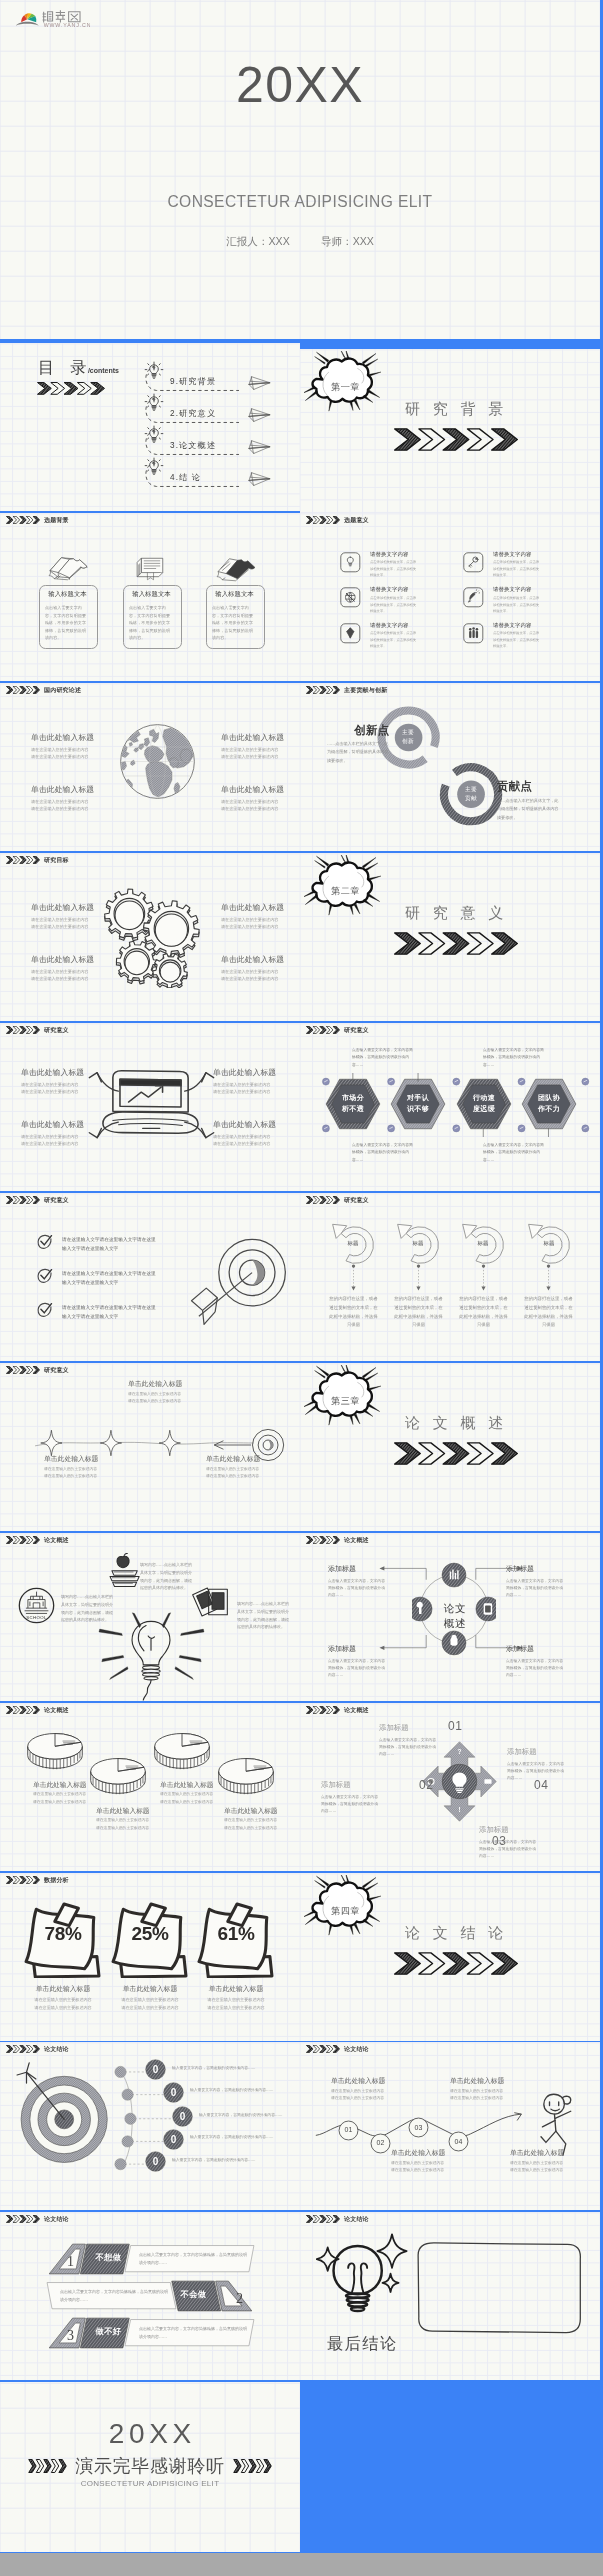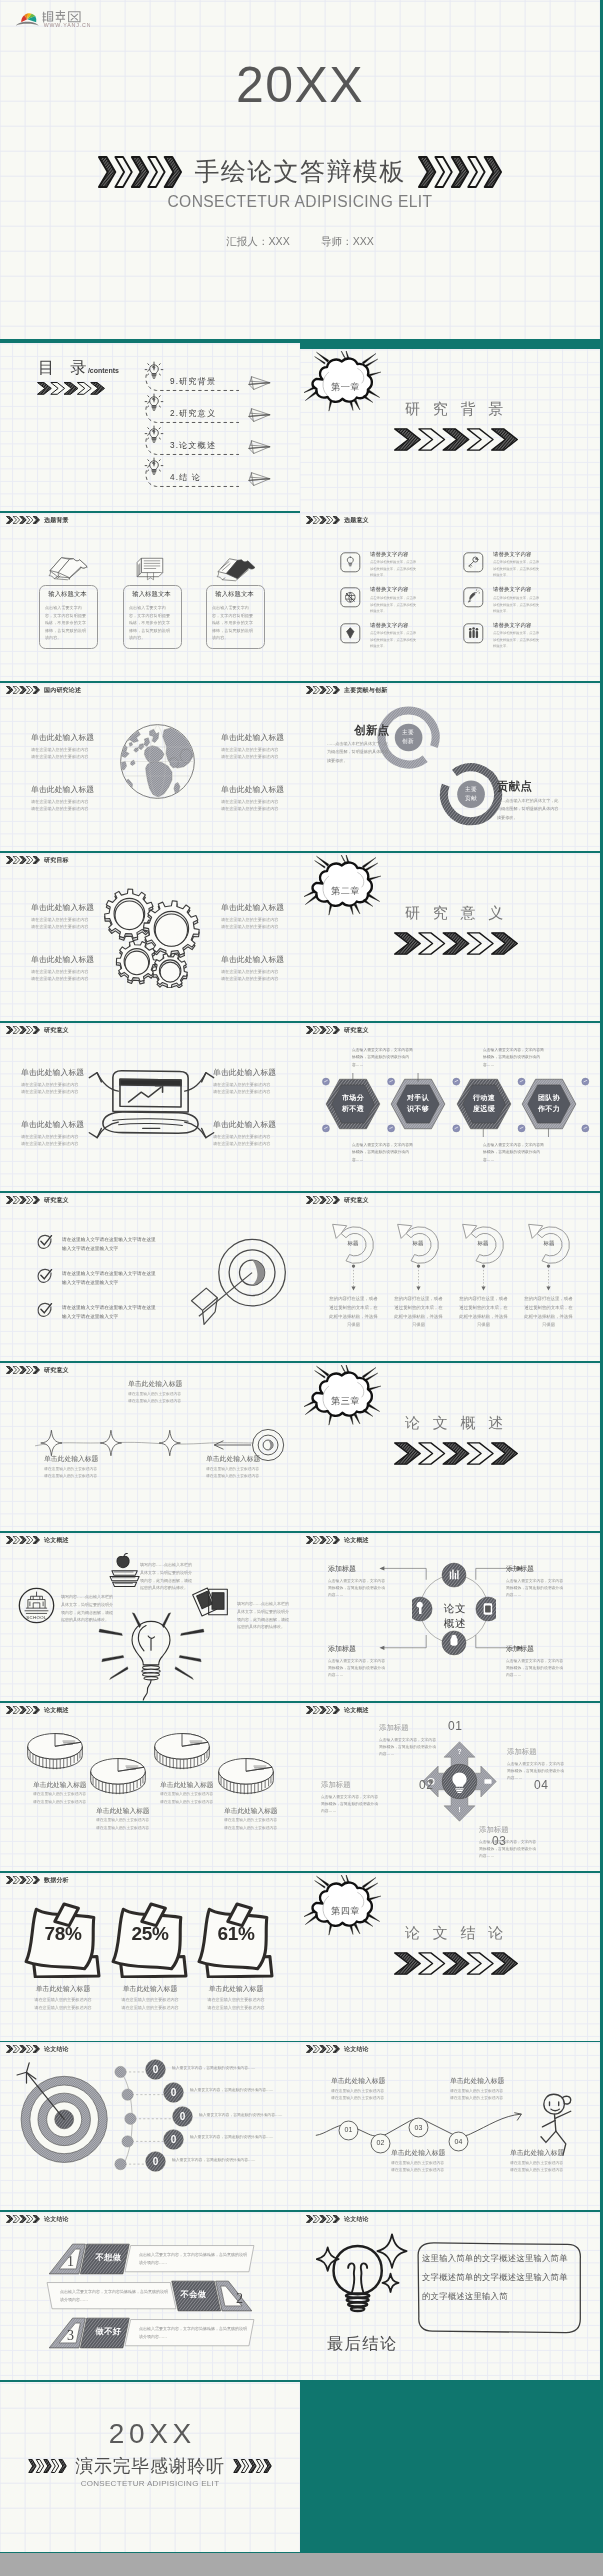--- a/index.html
+++ b/index.html
@@ -1,18 +1,18 @@
 <!DOCTYPE html>
 <html style="font-size:11.4px"><head>
 <meta charset="utf-8">
 <title>PPT Template Preview</title>
 <style>
 html,body{margin:0;padding:0;}
 body{width:603px;background:#d3d3d3;font-family:"Liberation Sans",sans-serif;}
-.page{position:relative;width:603px;height:2576px;background:#0f766e;overflow:hidden;text-decoration:underline;}
+.page{position:relative;width:603px;height:2576px;background:#3b82f6;overflow:hidden;text-decoration:underline;}
 .botband{position:absolute;left:0;top:2553px;width:603px;height:23.4px;background:#a9a9a9;}
 .slide{position:absolute;background:#f8f9f4;overflow:hidden;}
 .gridbg{position:absolute;left:0;top:0;width:100%;height:100%;pointer-events:none;}
 .hero{left:0;top:0;width:600px;height:339px;}
 .g-big{background-image:
   linear-gradient(to right,#e7e9f3 0.7px,transparent 0.7px),
   linear-gradient(to bottom,#e7e9f3 0.7px,transparent 0.7px);
   background-size:25px 25px;background-position:-0.4px 0.7px;}
 .g-sm{background-image:
   linear-gradient(to right,#e9ebf4 0.7px,transparent 0.7px),
@@ -101,41 +101,20 @@
  </g>
  <g fill="none" stroke="#8e8e8e" stroke-width="1.5">
   <path d="M43 8 l0 15 M41.5 11 l5 0 M41.5 15 l5 0 M41.5 19.5 l5.5 0 M48.5 8 l7 0 l0 13 l-7 0 z M50 11.5 l4 0 M50 15 l4 0 M50 18 l4 0"></path>
   <path d="M60 9 l13 0 M66.5 6 l0 7 M60 13 l13 0 M63 13 l0 5 M70 13 l0 5 M60 18.5 l13 0 M66.5 18.5 l0 4.5"></path>
   <path d="M78 8 l16 0 l0 14 l-16 0 z M81 11 l10 9 M91 11 l-10 9"></path>
  </g>
  <text x="43" y="30" font-family="Liberation Sans, sans-serif" font-size="7.4" letter-spacing="1.2" fill="#a08b8b">WWW.YANJ.CN</text>
 </svg>
       </div>
       <div class="hero-year">20XX</div>
-      <div class="hero-title-row">
-        <svg class="chev" width="84" height="32" viewBox="0 0 119 45">
-          <g stroke="#171717" stroke-width="2.6" stroke-linejoin="round">
-            <path d="M1.30 1.30 L12.16 1.30 L24.57 22.50 L12.16 43.70 L1.30 43.70 L13.71 22.50 Z" fill="url(#hatch)"></path>
-            <path d="M24.58 1.30 L35.44 1.30 L47.85 22.50 L35.44 43.70 L24.58 43.70 L36.99 22.50 Z" fill="none"></path>
-            <path d="M47.87 1.30 L58.72 1.30 L71.13 22.50 L58.72 43.70 L47.87 43.70 L60.28 22.50 Z" fill="url(#hatch)"></path>
-            <path d="M71.15 1.30 L82.01 1.30 L94.42 22.50 L82.01 43.70 L71.15 43.70 L83.56 22.50 Z" fill="none"></path>
-            <path d="M94.43 1.30 L105.29 1.30 L117.70 22.50 L105.29 43.70 L94.43 43.70 L106.84 22.50 Z" fill="url(#hatch)"></path>
-          </g>
-        </svg>
-        <div class="hero-title">手绘论文答辩模板</div>
-        <svg class="chev" width="84" height="32" viewBox="0 0 119 45">
-          <g stroke="#171717" stroke-width="2.6" stroke-linejoin="round">
-            <path d="M1.30 1.30 L12.16 1.30 L24.57 22.50 L12.16 43.70 L1.30 43.70 L13.71 22.50 Z" fill="url(#hatch)"></path>
-            <path d="M24.58 1.30 L35.44 1.30 L47.85 22.50 L35.44 43.70 L24.58 43.70 L36.99 22.50 Z" fill="none"></path>
-            <path d="M47.87 1.30 L58.72 1.30 L71.13 22.50 L58.72 43.70 L47.87 43.70 L60.28 22.50 Z" fill="url(#hatch)"></path>
-            <path d="M71.15 1.30 L82.01 1.30 L94.42 22.50 L82.01 43.70 L71.15 43.70 L83.56 22.50 Z" fill="none"></path>
-            <path d="M94.43 1.30 L105.29 1.30 L117.70 22.50 L105.29 43.70 L94.43 43.70 L106.84 22.50 Z" fill="url(#hatch)"></path>
-          </g>
-        </svg>
-      </div>
       <div class="hero-sub">CONSECTETUR ADIPISICING ELIT</div>
       <div class="hero-meta"><span>汇报人：XXX</span><span>导师：XXX</span></div>
     </div>
 <div class="slide sl" style="left:0px;top:343px">
       <div class="gridbg g-sm"></div>
       <div class="toc-head"><span class="toc-title">目  录</span><span class="toc-sub">/contents</span></div>
       <div class="toc-chev">
         <svg class="chev" width="68" height="12.8" viewBox="0 0 96 18">
           <g stroke="#171717" stroke-width="1.4" stroke-linejoin="round">
             <path d="M0.70 0.70 L9.81 0.70 L20.17 9.00 L9.81 17.30 L0.70 17.30 L11.06 9.00 Z" fill="url(#hatch)"></path>
@@ -1493,21 +1472,20 @@
         <g fill="none" stroke="#1f1f1f" stroke-width="2.4" stroke-linejoin="round">
           <path d="M16 20 C18 30 22 34 31 36 C22 38 18 42 16 52 C14 42 10 38 1 36 C10 34 14 30 16 20 Z"></path>
           <path d="M104 2 C107 16 112 22 124 25 C112 28 107 34 104 48 C101 34 96 28 84 25 C96 22 101 16 104 2 Z"></path>
           <path d="M102 56 C103.5 64 106 67 113 68.5 C106 70 103.5 73 102 81 C100.5 73 98 70 91 68.5 C98 67 100.5 64 102 56 Z"></path>
         </g>
       </svg>
       <div style="position:absolute;left:12.8px;top:121px;width:99px;text-align:center;font-size:16.3px;color:#4a4a4a;letter-spacing:1.4px">最后结论</div>
       <svg style="position:absolute;left:111px;top:25.5px" width="175" height="101" viewBox="0 0 246 142">
         <path d="M10 24 C10 12 19 7 32 7 L220 9 C233 9 239 16 238 29 L238 114 C238 127 230 133 218 133 L30 131 C17 131 10 124 11 111 Z" fill="none" stroke="#3d3d3d" stroke-width="1.8"></path>
       </svg>
-      <div style="position:absolute;left:122px;top:37px;width:153px;font-size:8.4px;color:#5a5a5a;line-height:2.25;letter-spacing:0.2px">这里输入简单的文字概述这里输入简单文字概述简单的文字概述这里输入简单的文字概述这里输入简</div>
     </div>
 <div class="slide endslide">
       <div class="gridbg g-big"></div>
       <div style="position:absolute;left:0;top:38px;width:300px;text-align:center;font-size:28px;color:#5a5a5a;font-weight:300;letter-spacing:4.6px;text-indent:4.6px;line-height:1">20XX</div>
       <div style="position:absolute;left:0;top:75px;width:300px;display:flex;align-items:center;justify-content:center;gap:7.8px">
         <svg class="chev" width="39" height="14" viewBox="0 0 55 20">
           <g stroke="#171717" stroke-width="1.4" stroke-linejoin="round">
             <path d="M0.70 0.70 L5.62 0.70 L11.26 10.00 L5.62 19.30 L0.70 19.30 L6.34 10.00 Z" fill="url(#hatch)"></path>
             <path d="M11.46 0.70 L16.38 0.70 L22.02 10.00 L16.38 19.30 L11.46 19.30 L17.10 10.00 Z" fill="none"></path>
             <path d="M22.22 0.70 L27.14 0.70 L32.78 10.00 L27.14 19.30 L22.22 19.30 L27.86 10.00 Z" fill="url(#hatch)"></path>

